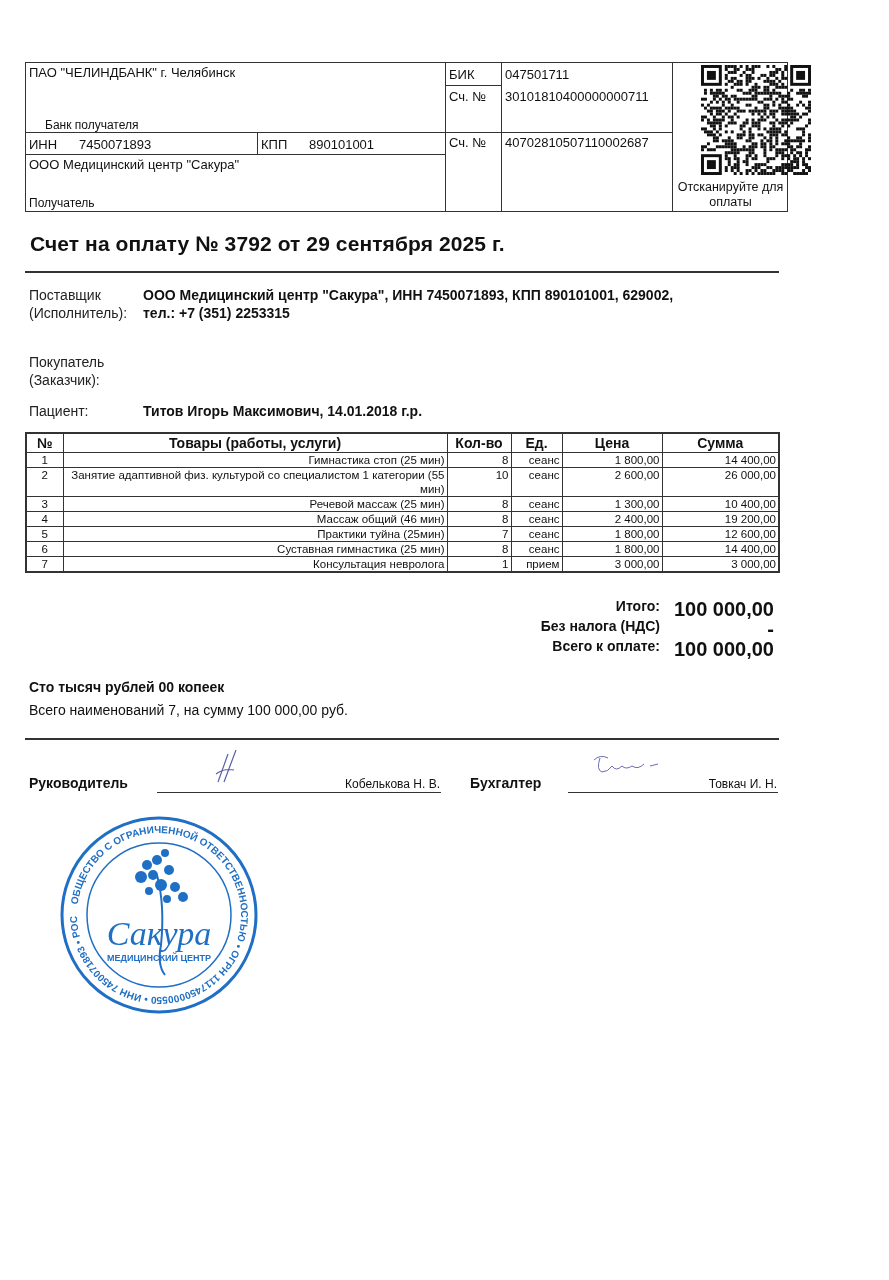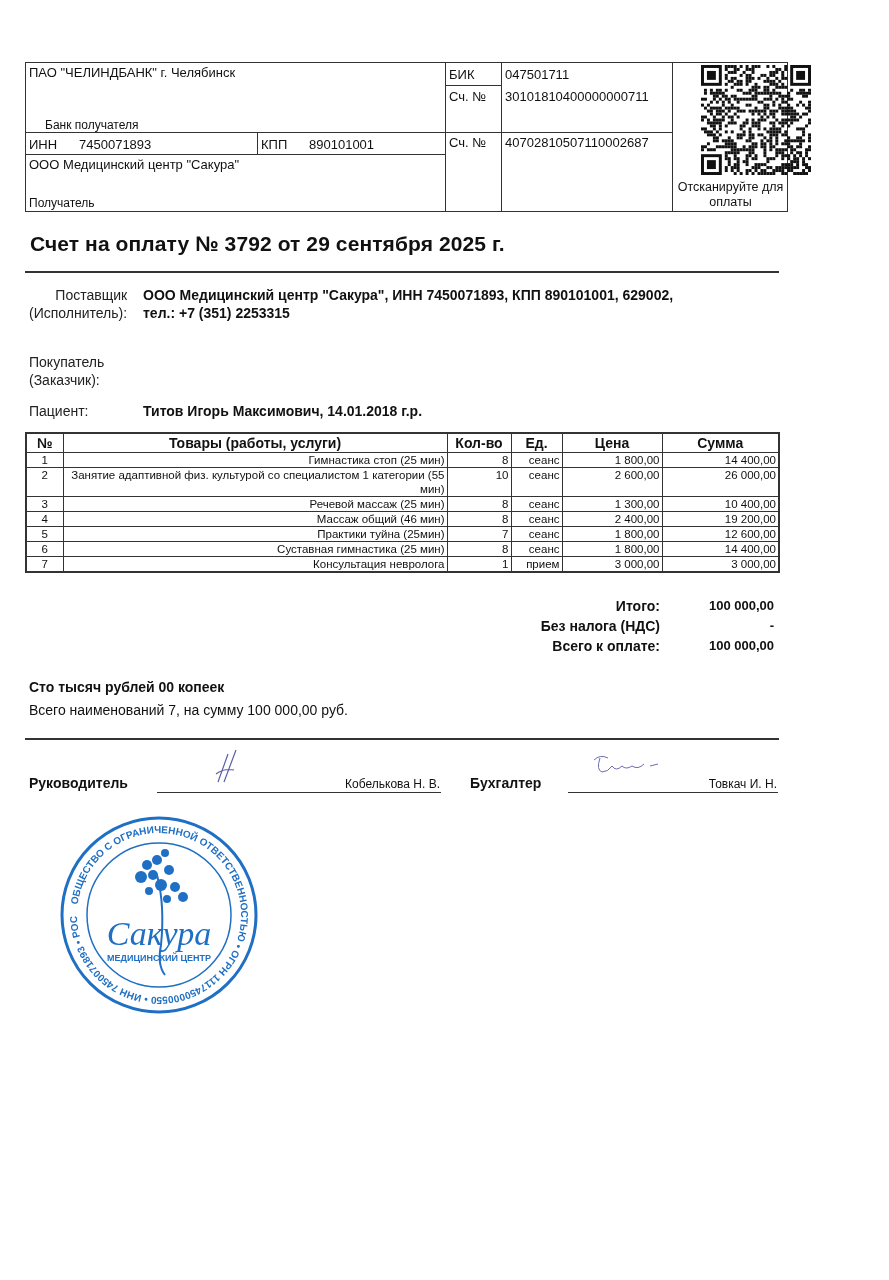--- a/index.html
+++ b/index.html
@@ -28,21 +28,21 @@
 
   
   .items { position:absolute; left:25px; top:432px; width:755px; border-collapse:collapse;
            border:2px solid #333; table-layout:fixed; }
   .items th { font-size:14px; font-weight:bold; border:1px solid #333; height:18px; padding:0 2px; line-height:16px; }
   .items td { font-size:11.5px; border:1px solid #333; padding:0 2px; vertical-align:top; line-height:14px;text-align:right; }
   .items td.num { text-align:center; }
   .items td.r { text-align:right; }
 
   .tot-label { position:absolute; right:229px; font-size:14px; font-weight:bold; text-align:right; }
-  .tot-value { position:absolute; right:115px; font-size:13px; font-weight:bold; text-align:right; }
+  .tot-value { position:absolute; right:115px; font-size:20px; font-weight:bold; text-align:right; }
 
   .sig-label { position:absolute; font-size:14px; font-weight:bold; }
   .sig-line { position:absolute; height:1px; background:#333; }
   .sig-name { position:absolute; font-size:12px; text-align:right; }
 
   .stamp { position:absolute; left:57px; top:815px; width:205px; height:200px; }
 </style>
 </head>
 <body>
 
@@ -659,21 +659,21 @@
       <rect x="0" y="30" width="7" height="7" fill="#111"></rect>
       <rect x="1" y="31" width="5" height="5" fill="#fff"></rect>
       <rect x="2" y="32" width="3" height="3" fill="#111"></rect>
     </svg>
   <div class="qr-caption">Отсканируйте для оплаты</div>
 </div>
 
 <div class="title">Счет на оплату № 3792 от 29 сентября 2025 г.</div>
 <div class="rule" style="top:271px;"></div>
 
-<div class="party-label" style="top:286px;text-align:right;">
+<div class="party-label" style="top:286px;">
   <div>Поставщик</div>
   <div>(Исполнитель):</div>
 </div>
 <div class="party-value" style="top:286px;">
   <div>ООО Медицинский центр "Сакура", ИНН 7450071893, КПП 890101001, 629002,</div>
   <div>тел.: +7 (351) 2253315</div>
 </div>
 
 <div class="party-label" style="top:353px;">
   <div>Покупатель</div>

